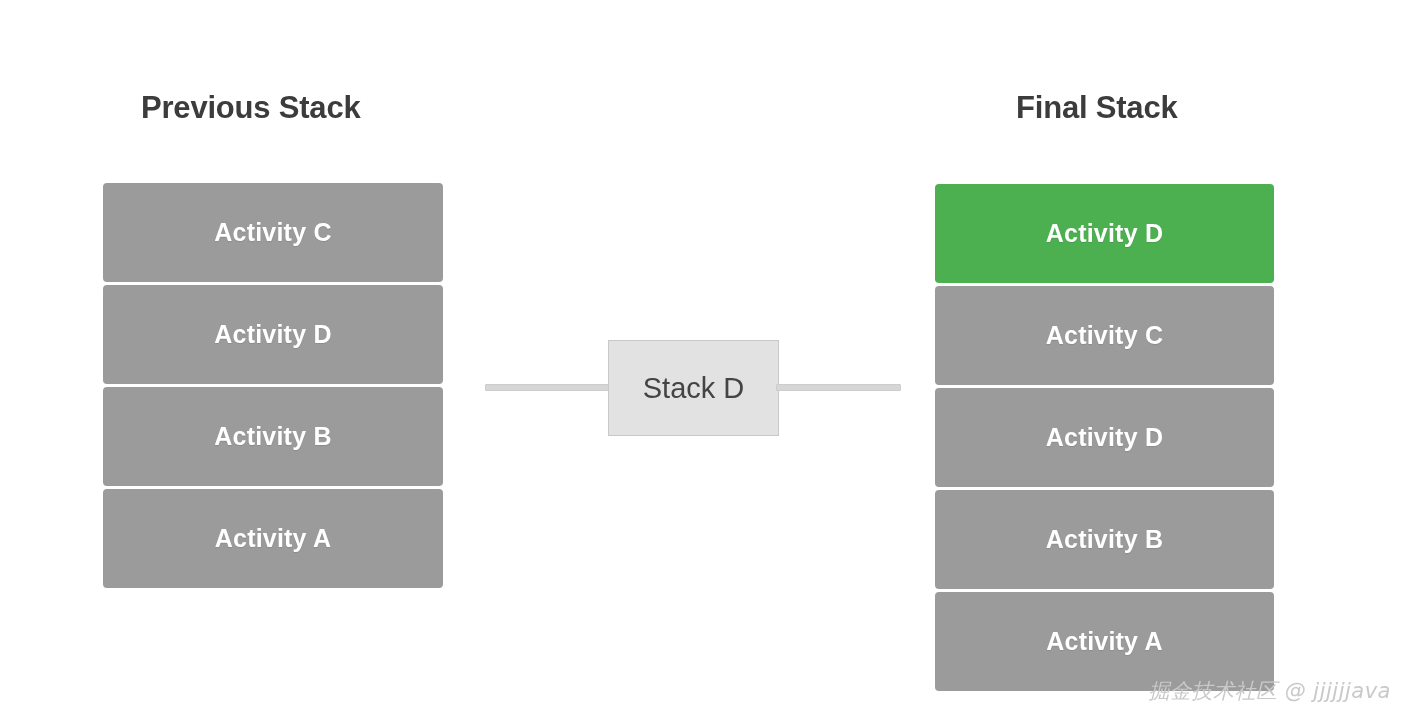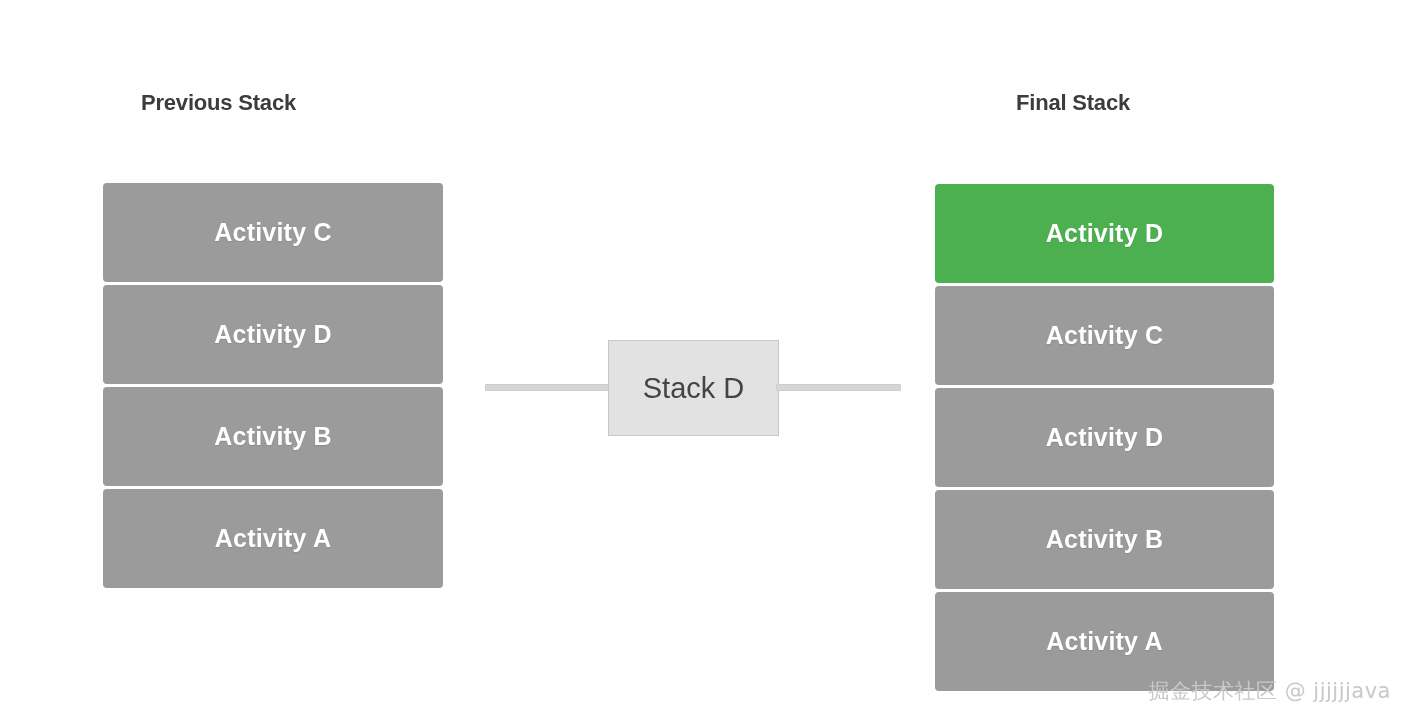--- a/index.html
+++ b/index.html
@@ -16,21 +16,21 @@
   }
 
   .canvas {
     position: absolute;
     inset: 0;
   }
 
   
   .col-title {
     position: absolute;
-    font-size: 22px;
+    font-size: 31px;
     font-weight: bold;
     color: #3c3c3c;
     letter-spacing: -0.2px;
     white-space: nowrap;
     line-height: 1;
   }
   #title-previous { left: 141px; top: 92px; }
   #title-final    { left: 1016px; top: 92px; text-align: right; }
 
   
@@ -104,20 +104,21 @@
   #watermark {
     position: absolute;
     right: 14px;
     bottom: 8px;
     font-size: 21px;
     color: #c9c9c9;
     white-space: nowrap;
     letter-spacing: 0.5px;
     user-select: none;
     font-family: "DejaVu Sans", sans-serif;
+    font-style: italic;
   }
 </style>
 </head>
 <body>
 
 <div class="canvas">
 
   <div class="col-title" id="title-previous">Previous Stack</div>
 
   <div class="col-title" id="title-final">Final Stack</div>

